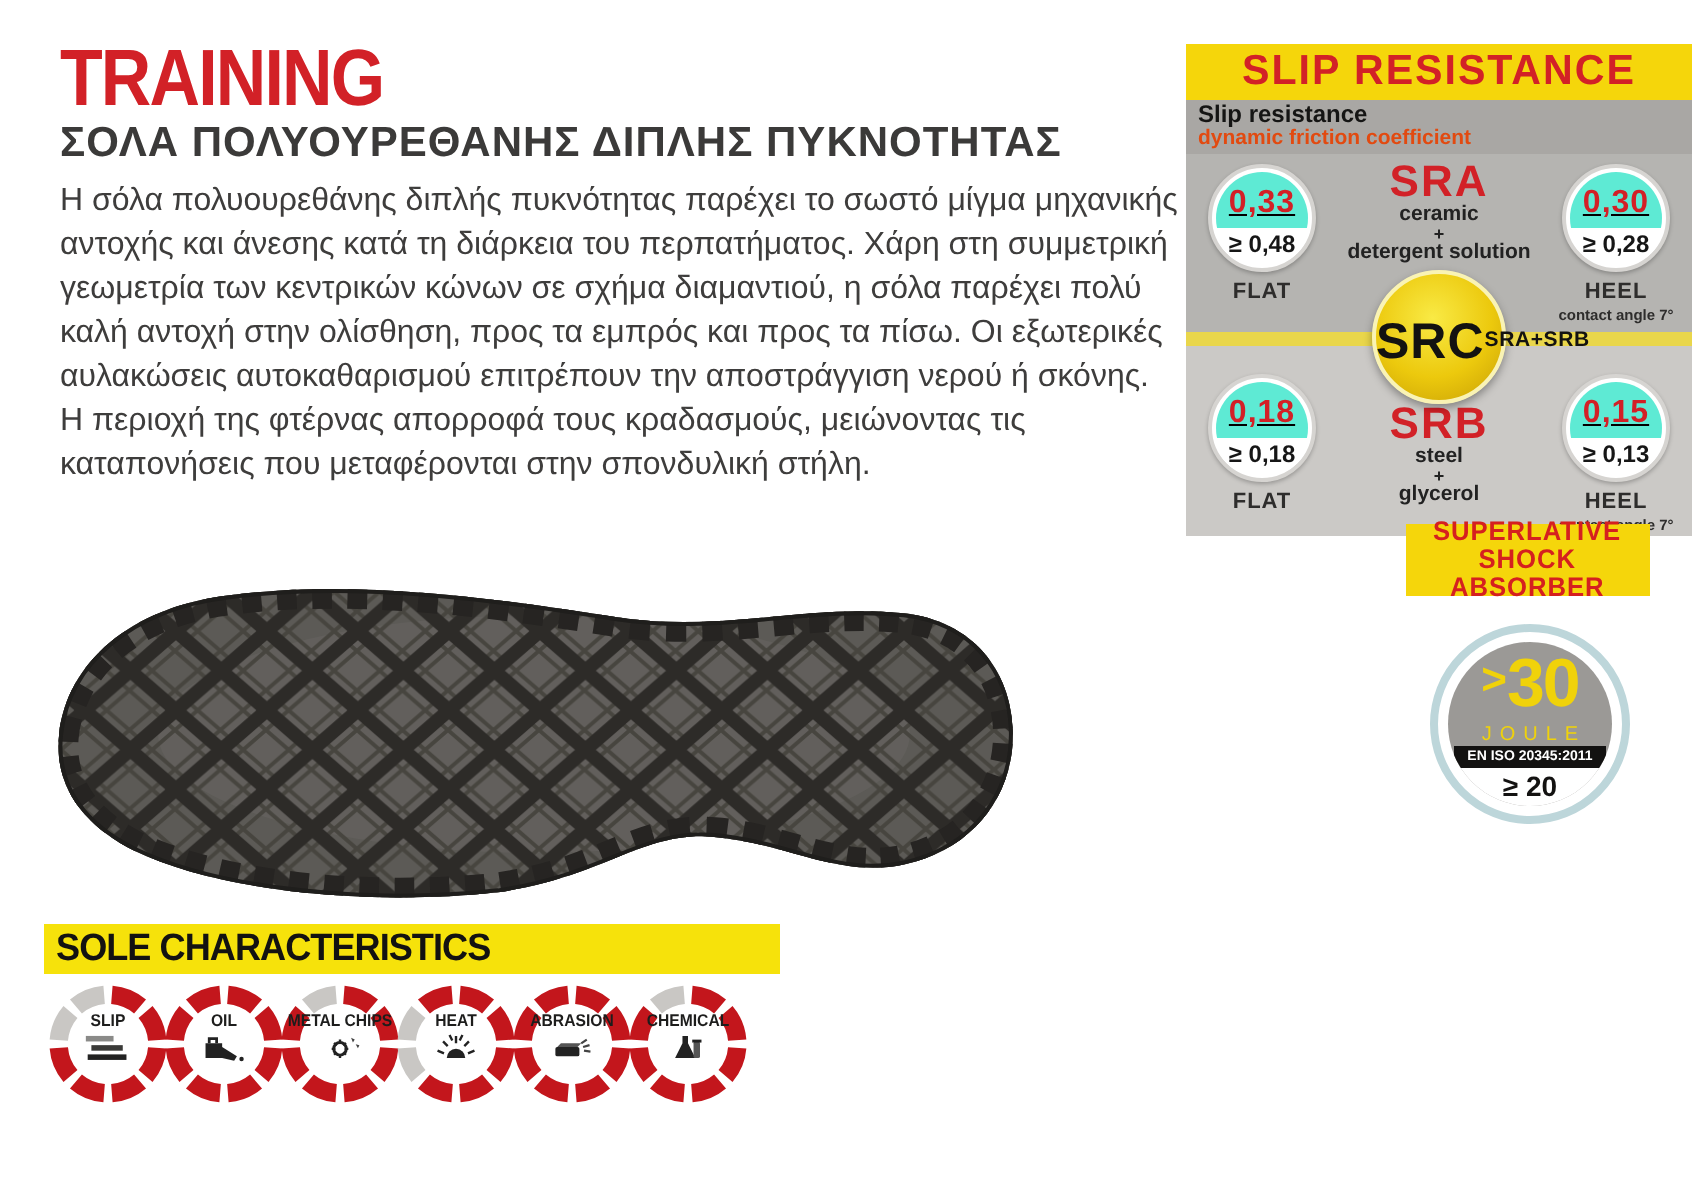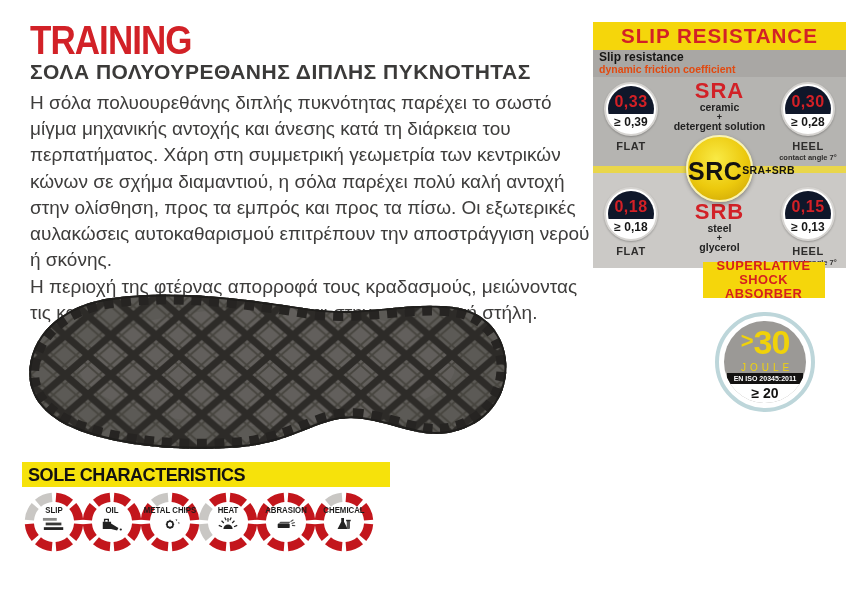--- a/index.html
+++ b/index.html
@@ -10,42 +10,42 @@
   *{margin:0;padding:0;box-sizing:border-box;}
   html,body{background:#fff;}
   body{font-family:"Liberation Sans",sans-serif;width:850px;height:595px;overflow:hidden;}
   #page{position:relative;width:850px;height:595px;background:#fff;}
 
   
   .title{position:absolute;left:30px;top:18px;font-size:38px;font-weight:bold;color:var(--red);
          letter-spacing:-1px;transform:scaleX(.92) scaleY(1.05);transform-origin:left top;}
   .subtitle{position:absolute;left:30px;top:60px;font-size:21px;font-weight:bold;color:#3b3a39;
             letter-spacing:.5px;white-space:nowrap;}
-  .body-text{position:absolute;left:30px;top:90px;width:572px;font-size:19px;line-height:1.38;color:var(--ink);}
+  .body-text{position:absolute;left:30px;top:90px;width:572px;font-size:16px;line-height:1.38;color:var(--ink);}
   .body-text p{margin:0;}
 
   
   .sr-panel{position:absolute;left:593px;top:22px;width:253px;height:246px;}
   .sr-header{height:28px;background:var(--yellow);display:flex;align-items:center;justify-content:center;}
   .sr-header span{font-size:21px;font-weight:bold;color:var(--red);letter-spacing:1px;transform:scaleX(.98);white-space:nowrap;}
   .sr-strip{height:27px;background:var(--gray-strip);padding:1px 6px 0;}
   .sr-strip .l1{font-size:12px;font-weight:bold;color:#151514;line-height:13px;}
   .sr-strip .l2{font-size:10.5px;font-weight:bold;color:var(--orange);line-height:11px;}
   .sr-upper{height:89px;background:var(--gray-upper);display:flex;}
   .sr-lower{height:95px;background:var(--gray-lower);display:flex;}
   .sr-divider{height:7px;background:#e9d64b;}
   .sr-col-circle{width:76px;display:flex;flex-direction:column;align-items:center;padding-top:5px;}
   .sr-col-mid{flex:1;display:flex;flex-direction:column;align-items:center;padding-top:3px;}
   .sr-method-label{font-size:22px;font-weight:bold;color:var(--red);line-height:22px;letter-spacing:1px;}
   .sr-method-line{font-size:10.5px;font-weight:bold;color:#222;line-height:11px;}
   .sr-plus{font-size:9px;font-weight:bold;color:#222;line-height:8px;}
   .vcircle{width:54px;height:54px;border-radius:50%;background:#fff;border:2px solid #d6d4d1;
            position:relative;overflow:hidden;box-shadow:0 1px 2px rgba(0,0,0,.25);}
-  .vblack{position:absolute;left:2px;top:2px;width:46px;height:46px;border-radius:50%;background:#0f172a;
-          display:flex;justify-content:center;}
+  .vblack{position:absolute;left:2px;top:2px;width:46px;height:46px;border-radius:50%;background:#5eead4;
+          display:flex;justify-content:center;text-decoration:underline;}
   .vnum{font-size:16px;font-weight:bold;color:#d32026;margin-top:7px;letter-spacing:.5px;}
   .vmin{position:absolute;left:0;right:0;bottom:3px;height:16px;background:transparent;text-align:center;
         font-size:12px;font-weight:bold;color:#161616;z-index:2;}
   .vmin-bg{position:absolute;left:2px;right:2px;bottom:2px;height:18px;background:#fff;border-radius:0 0 24px 24px;}
   .vlabel{margin-top:4px;font-size:11px;font-weight:bold;color:#2e2d2c;letter-spacing:.5px;}
   .vnote{font-size:7.5px;font-weight:bold;color:#2e2d2c;margin-top:1px;}
   .sr-lower .sr-col-circle{padding-top:14px;}
   .sr-lower .sr-col-mid{padding-top:28px;}
   .src-circle{position:absolute;left:93px;top:113px;width:67px;height:67px;border-radius:50%;
               background:radial-gradient(circle at 45% 35%,#f9ea45,#ecc90d 55%,#c79e05);
@@ -107,21 +107,21 @@
       <div class="l2">dynamic friction coefficient</div>
     </div>
 
     <div class="sr-upper">
       <div class="sr-col-circle">
         <div class="vcircle">
           <div class="vblack">
             <span class="vnum">0,33</span>
           </div>
           <div class="vmin-bg"></div>
-          <div class="vmin">≥ 0,39</div>
+          <div class="vmin">≥ 0,48</div>
         </div>
         <div class="vlabel">FLAT</div>
       </div>
       <div class="sr-col-mid">
         <div class="sr-method-label">SRA</div>
         <div class="sr-method-line">ceramic</div>
         <div class="sr-plus">+</div>
         <div class="sr-method-line">detergent solution</div>
       </div>
       <div class="sr-col-circle">

